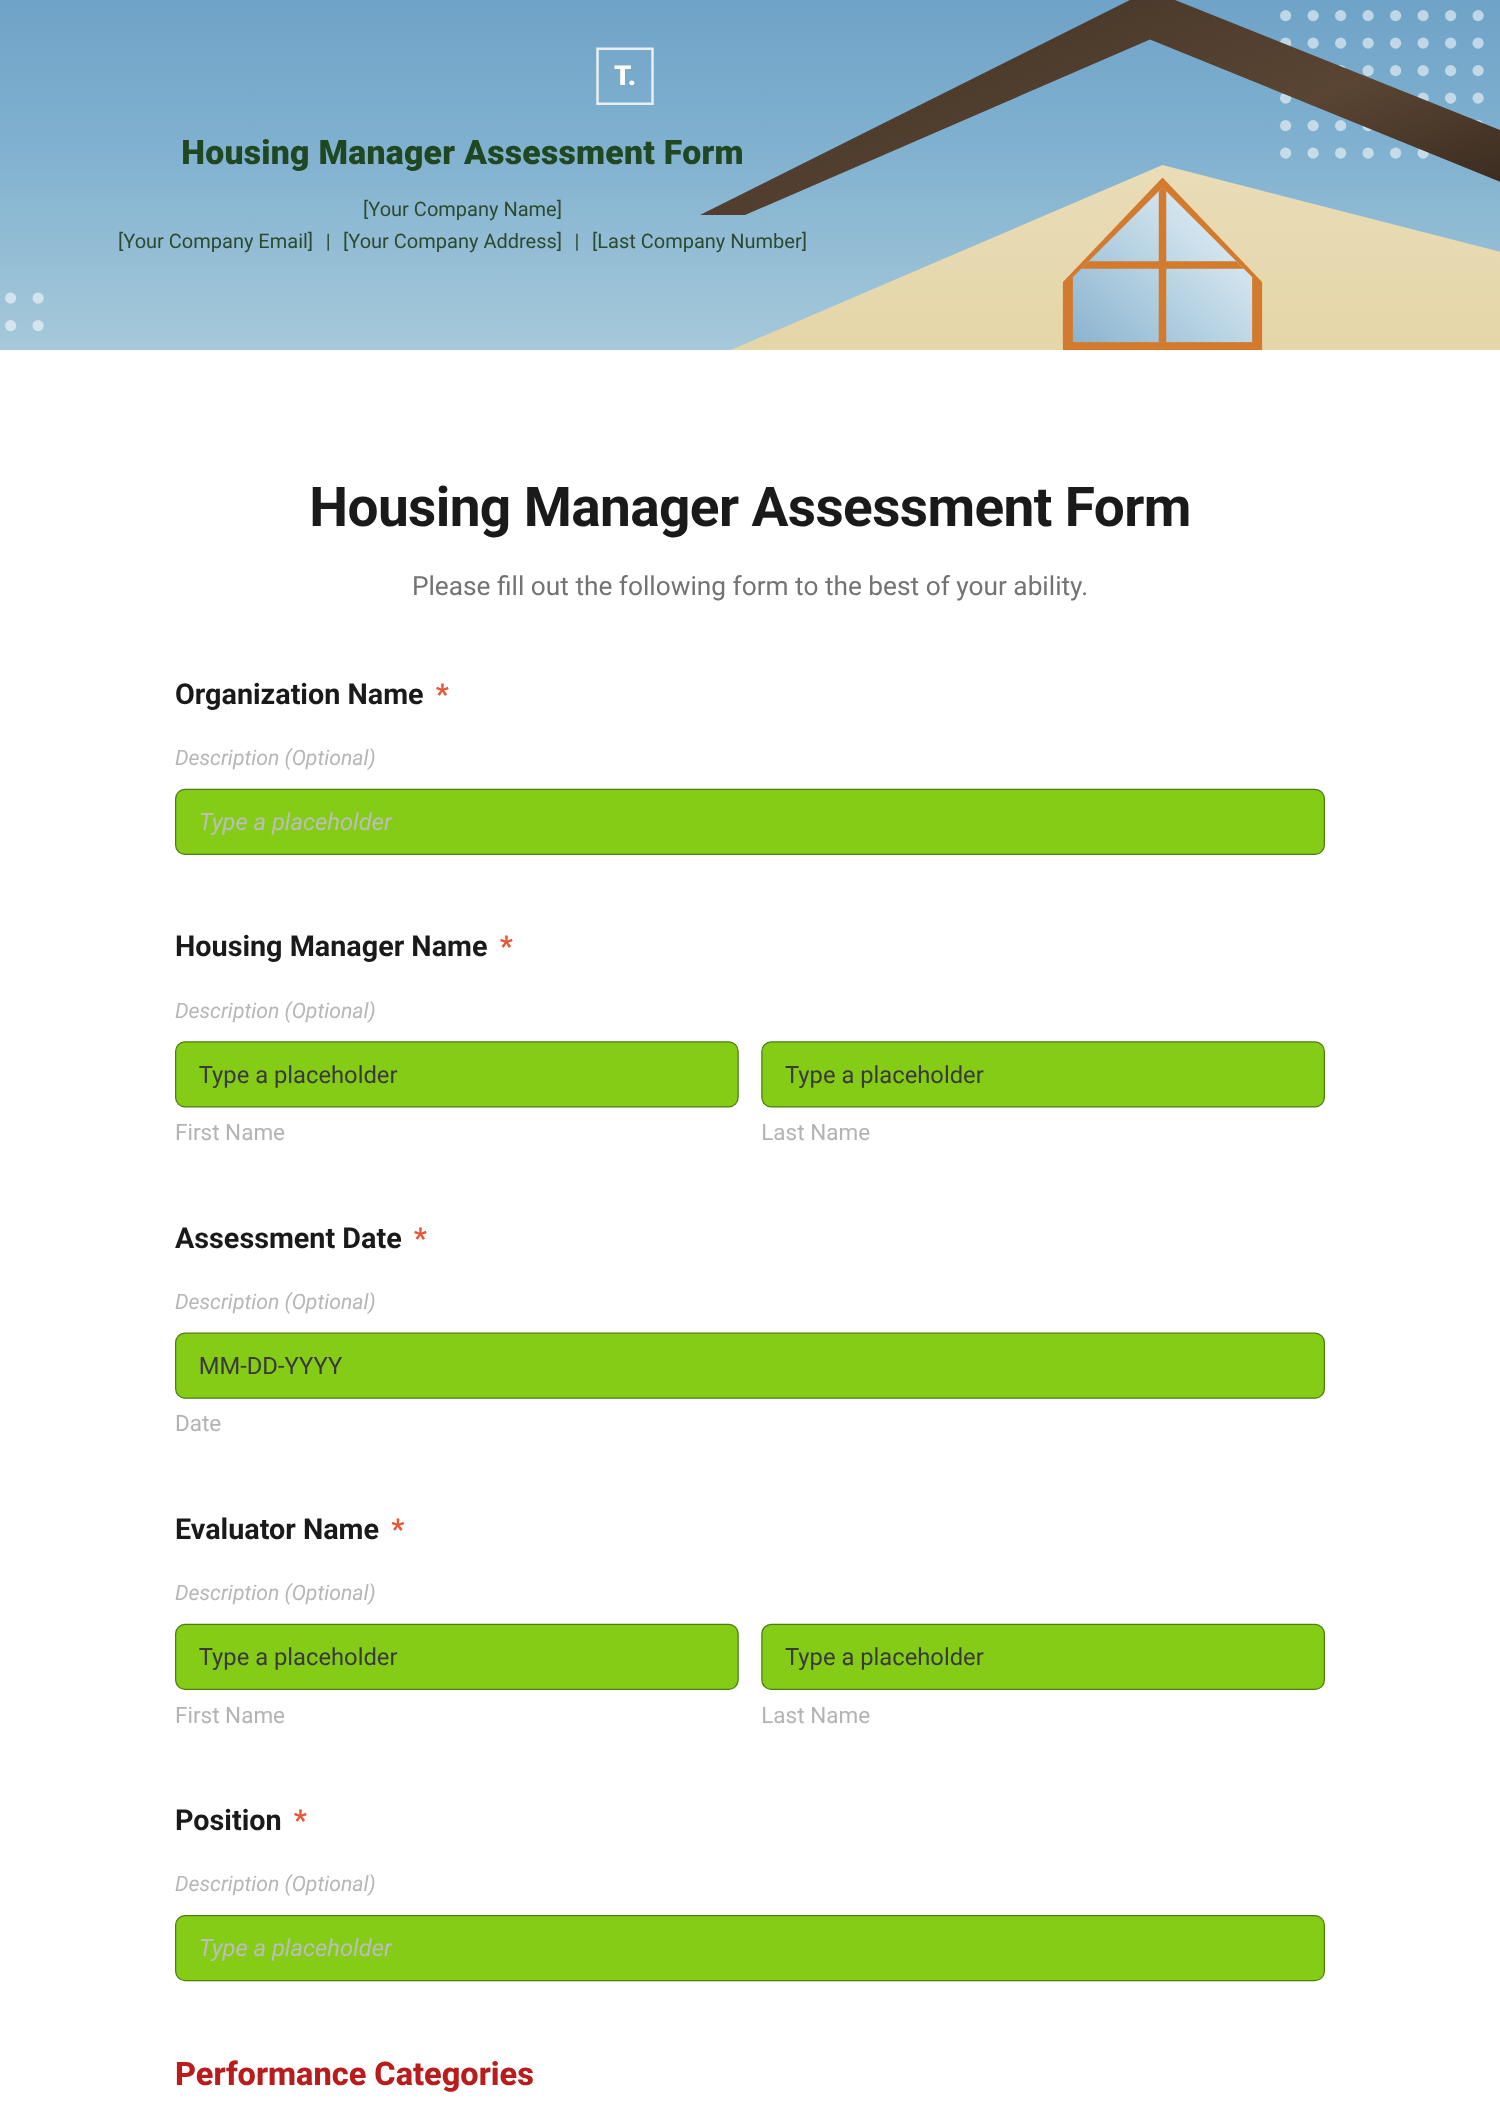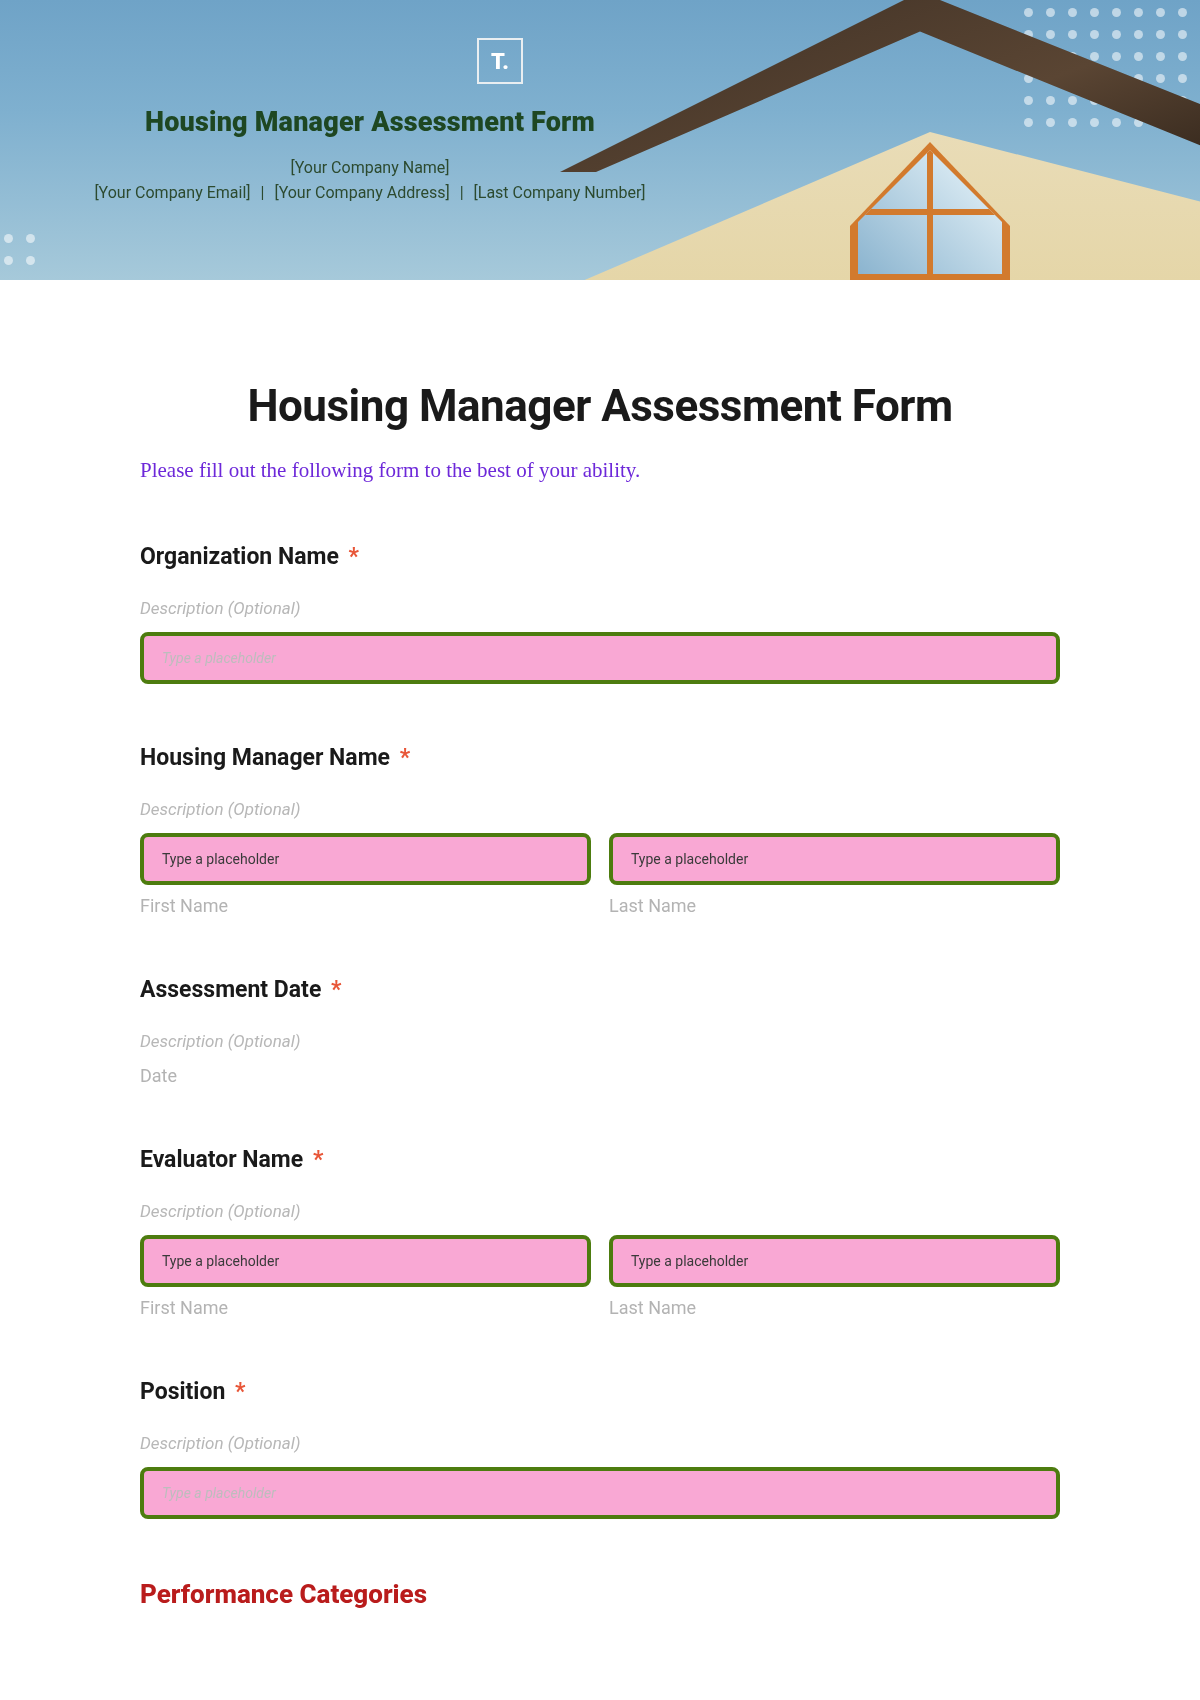--- a/index.html
+++ b/index.html
@@ -112,52 +112,51 @@
   }
   .form-title {
     text-align: center;
     font-size: 44px;
     font-weight: 700;
     color: #1a1a1a;
     letter-spacing: -0.5px;
     margin-bottom: 26px;
   }
   .form-intro {
-    text-align: left;
-    color: #6d28d9;
+    text-align: center;
+    color: #737373;
     font-size: 21px;
     margin-bottom: 60px;
-    font-family: Liberation Serif, serif;
   }
   .field {
     margin-bottom: 60px;
   }
   .label {
     font-size: 23px;
     font-weight: 700;
     color: #1a1a1a;
     margin-bottom: 10px;
   }
   .req { color: #e85638; margin-left: 4px; }
   .desc {
     color: #b7b7b7;
     font-style: italic;
     font-size: 17px;
     margin-bottom: 14px;
     margin-top: 28px;
   }
   .input {
     width: 100%;
-    border: 4px solid #4d7c0f;
+    border: 1px solid #4d7c0f;
     border-radius: 8px;
     padding: 14px 18px;
-    font-size: 14px;
+    font-size: 19px;
     font-family: inherit;
     color: #333;
-    background: #f9a8d4;
+    background: #84cc16;
   }
   .input::placeholder { color: #bdbdbd; font-style: italic; }
   .input.plain::placeholder { font-style: normal; color: #3a3a3a; }
   .sublabel {
     color: #b3b3b3;
     font-size: 18px;
     margin-top: 10px;
   }
   .row {
     display: flex;
@@ -283,20 +282,21 @@
       </div>
     </div>
   </div>
 
   <div class="field">
     <div class="label">
       <span>Assessment Date</span>
       <span class="req">*</span>
     </div>
     <div class="desc">Description (Optional)</div>
+    <input class="input plain" type="text" placeholder="MM-DD-YYYY" style="">
     <div class="sublabel">Date</div>
   </div>
 
   <div class="field">
     <div class="label">
       <span>Evaluator Name</span>
       <span class="req">*</span>
     </div>
     <div class="desc">Description (Optional)</div>
     <div class="row">

